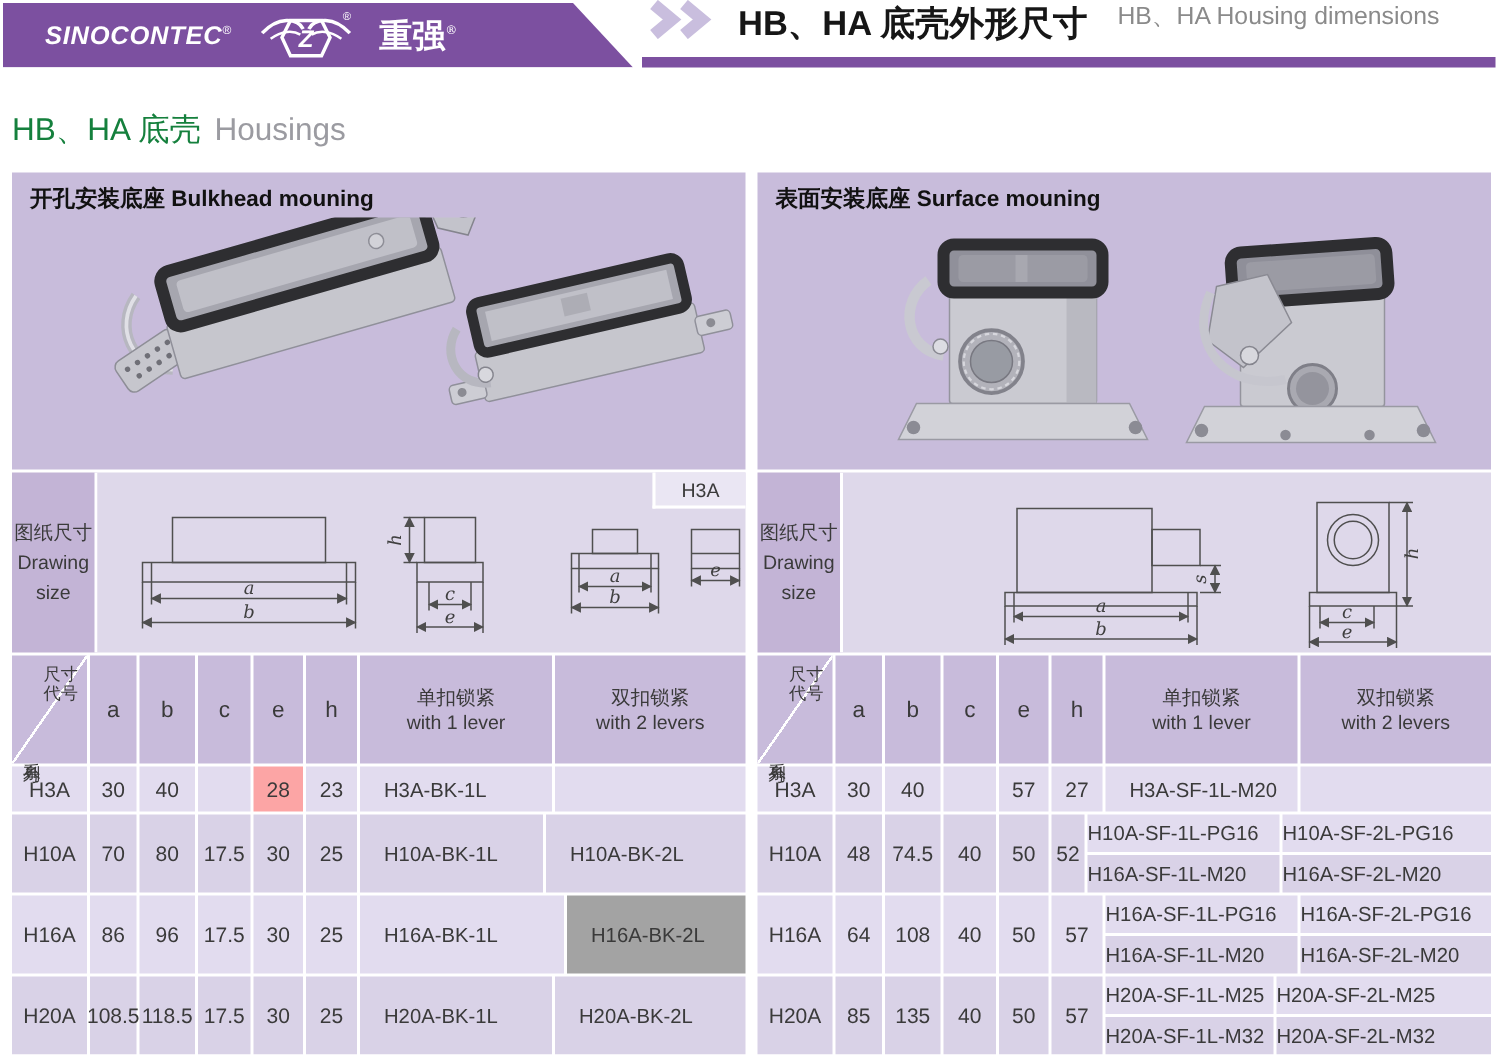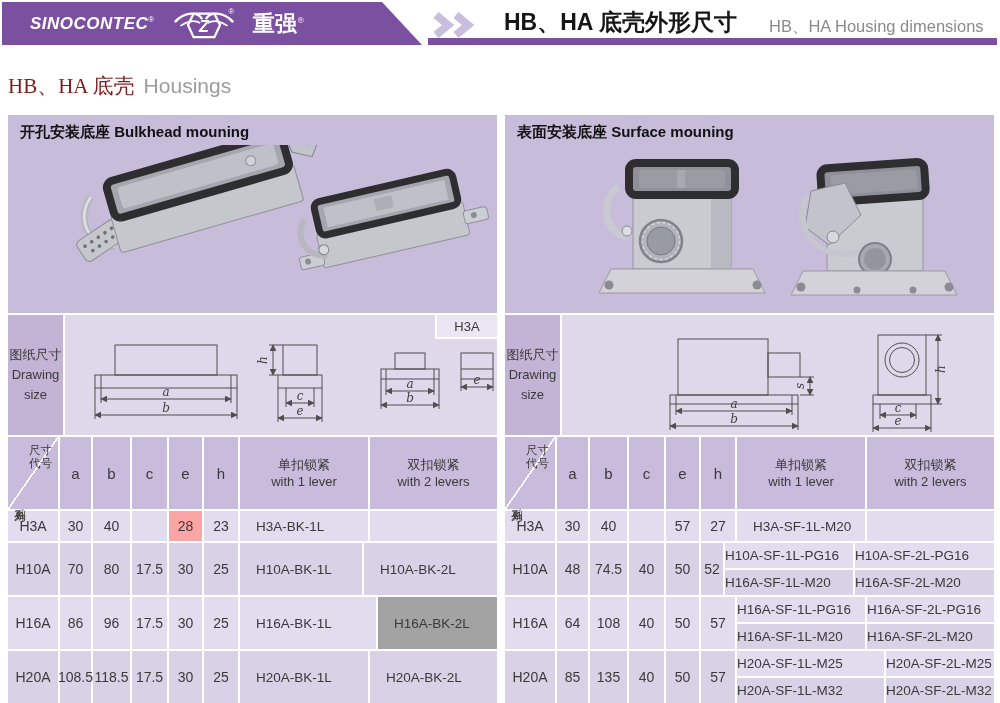--- a/index.html
+++ b/index.html
@@ -6,27 +6,27 @@
   body{width:1000px;height:703px;position:relative;overflow:hidden;
        font-family:"Liberation Sans","DejaVu Sans",sans-serif;color:#3a3a3a;}
   
   .hdr-bar{position:absolute;left:2px;top:2px;width:420px;height:43px;background:#7c50a0;
            clip-path:polygon(0 0, calc(100% - 40px) 0, 100% 100%, 0 100%);
            display:flex;align-items:center;padding-left:28px;box-sizing:border-box;gap:16px;}
   .brand{color:#fff;font-style:italic;font-weight:800;font-size:17px;letter-spacing:.5px;white-space:nowrap;}
   .reg{font-size:8px;vertical-align:super;font-style:normal;font-weight:400;}
   .logotype{color:#fff;font-family:"DejaVu Serif","Liberation Serif",serif;font-weight:700;font-size:22px;white-space:nowrap;}
   .hdr-right{position:absolute;left:432px;top:0;right:3px;height:38px;background:#fff;
-             display:flex;align-items:flex-end;gap:26px;}
+             display:flex;align-items:flex-start;gap:14px;}
   .hdr-title-cn{font-size:23px;font-weight:700;color:#161616;white-space:nowrap;}
   .hdr-title-en{font-size:16.5px;color:#8a8a8a;white-space:nowrap;margin-left:6px;}
   .hdr-strip{position:absolute;left:428px;right:3px;top:38px;height:7px;background:#7c50a0;}
   
   .page-heading{position:absolute;left:8px;top:72px;font-size:21px;display:flex;gap:9px;align-items:baseline;}
-  .page-heading .cn{color:#7f1d1d;font-family:Liberation Serif, serif;}
+  .page-heading .cn{color:#15803d;}
   .page-heading .en{color:#9b9ba1;}
   
   .panel{position:absolute;top:115px;width:489px;height:588px;}
   #panel0{left:8px;} #panel1{left:505px;}
   .p-top{position:absolute;left:0;top:0;width:100%;height:198px;background:#c8bcdb;overflow:hidden;}
   .p-title{position:absolute;left:12px;top:8px;font-size:15px;font-weight:700;color:#111;}
   .p-photo{position:absolute;left:0;bottom:0;}
   .p-draw{position:absolute;left:0;top:200px;width:100%;height:120px;display:flex;}
   .p-draw-label{width:57px;background:#c3b4d6;border-right:2px solid #fff;box-sizing:border-box;
                 display:flex;flex-direction:column;align-items:center;justify-content:center;
@@ -407,21 +407,21 @@
           <div class="sub" style="background: rgb(217, 210, 231);">H16A-SF-2L-M20</div>
         </div>
       </div>
       <div class="trow" style="height: 52px;">
         <div class="c num" style="width: 50px; background: rgb(217, 210, 231);">H20A</div>
         <div class="c num" style="width: 31px; background: rgb(217, 210, 231);">85</div>
         <div class="c num" style="width: 37px; background: rgb(217, 210, 231);">135</div>
         <div class="c num" style="width: 35px; background: rgb(217, 210, 231);">40</div>
         <div class="c num" style="width: 33px; background: rgb(217, 210, 231);">50</div>
         <div class="c num" style="width: 34px; background: rgb(217, 210, 231);">57</div>
-        <div class="c part split" style="width: 147px;">
+        <div class="c part split" style="width: 112px;">
           <div class="sub" style="background: rgb(226, 220, 239);">H20A-SF-1L-M25</div>
           <div class="sub" style="background: rgb(217, 210, 231);">H20A-SF-1L-M32</div>
         </div>
         <div class="c part split" style="flex: 1 1 0%;">
           <div class="sub" style="background: rgb(226, 220, 239);">H20A-SF-2L-M25</div>
           <div class="sub" style="background: rgb(217, 210, 231);">H20A-SF-2L-M32</div>
         </div>
       </div>
     </div>
 </div>

